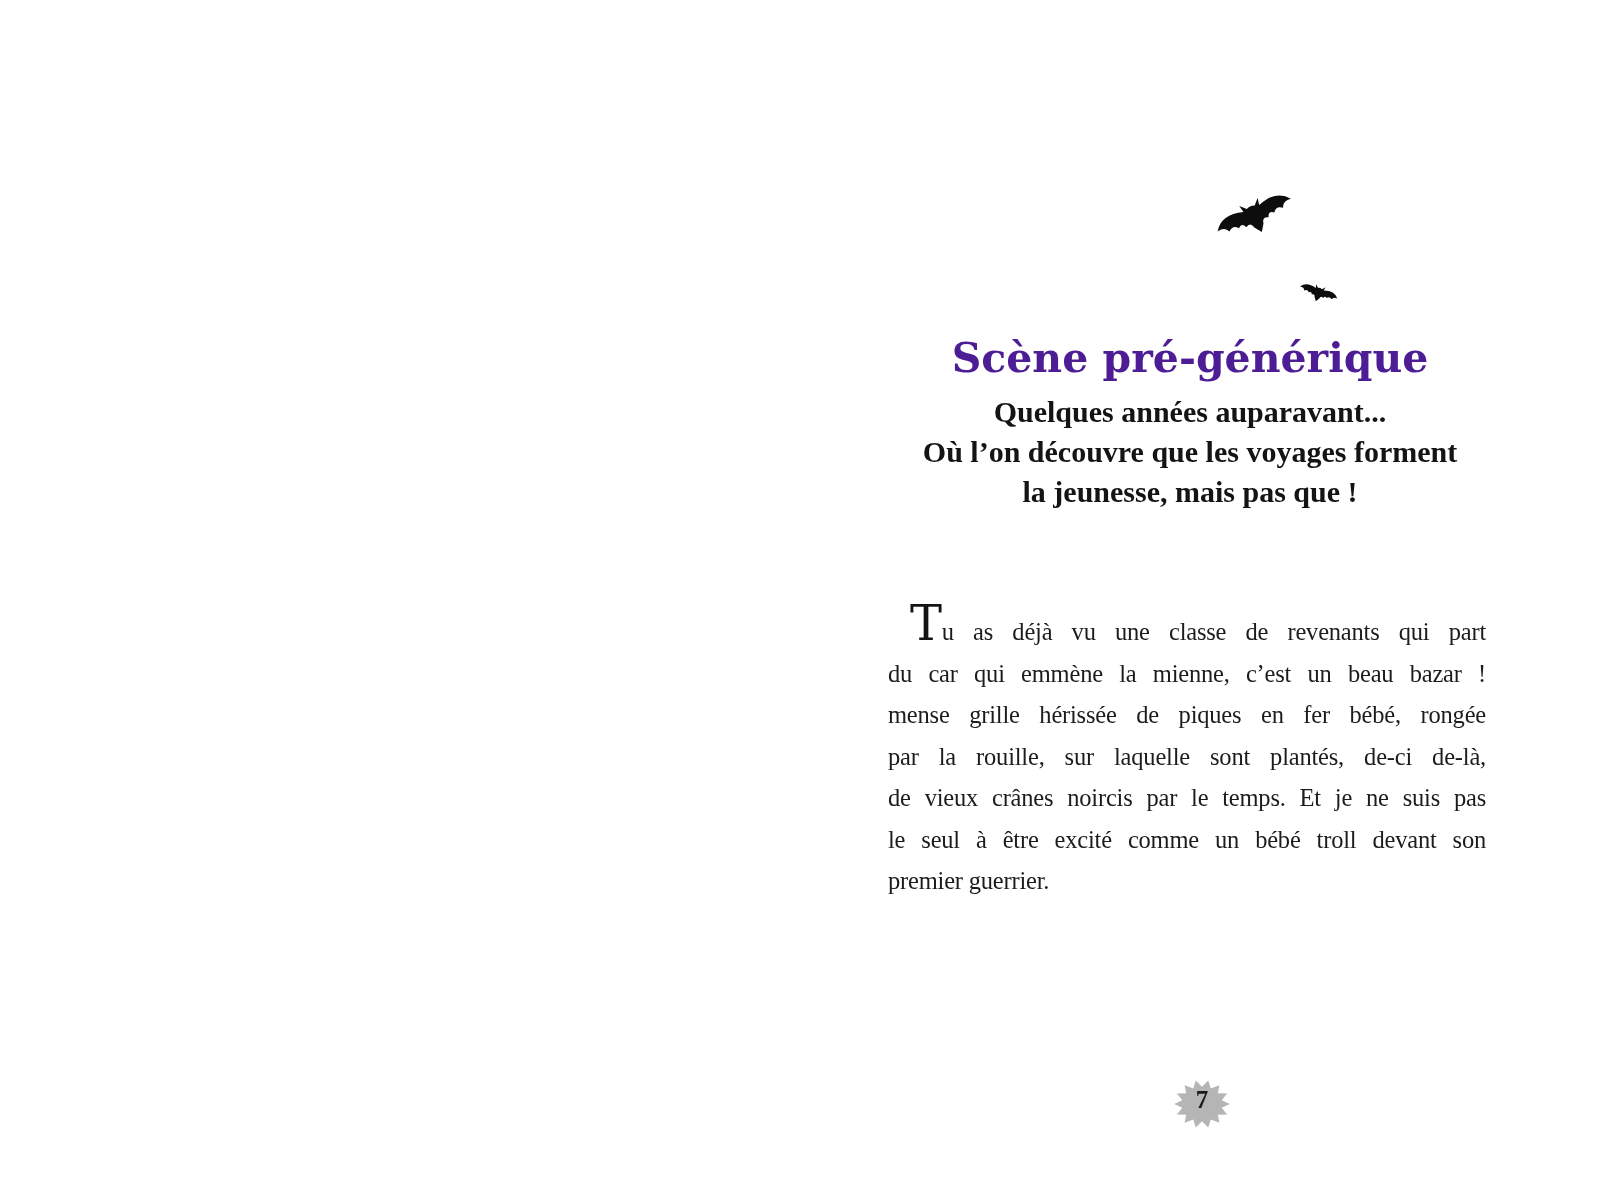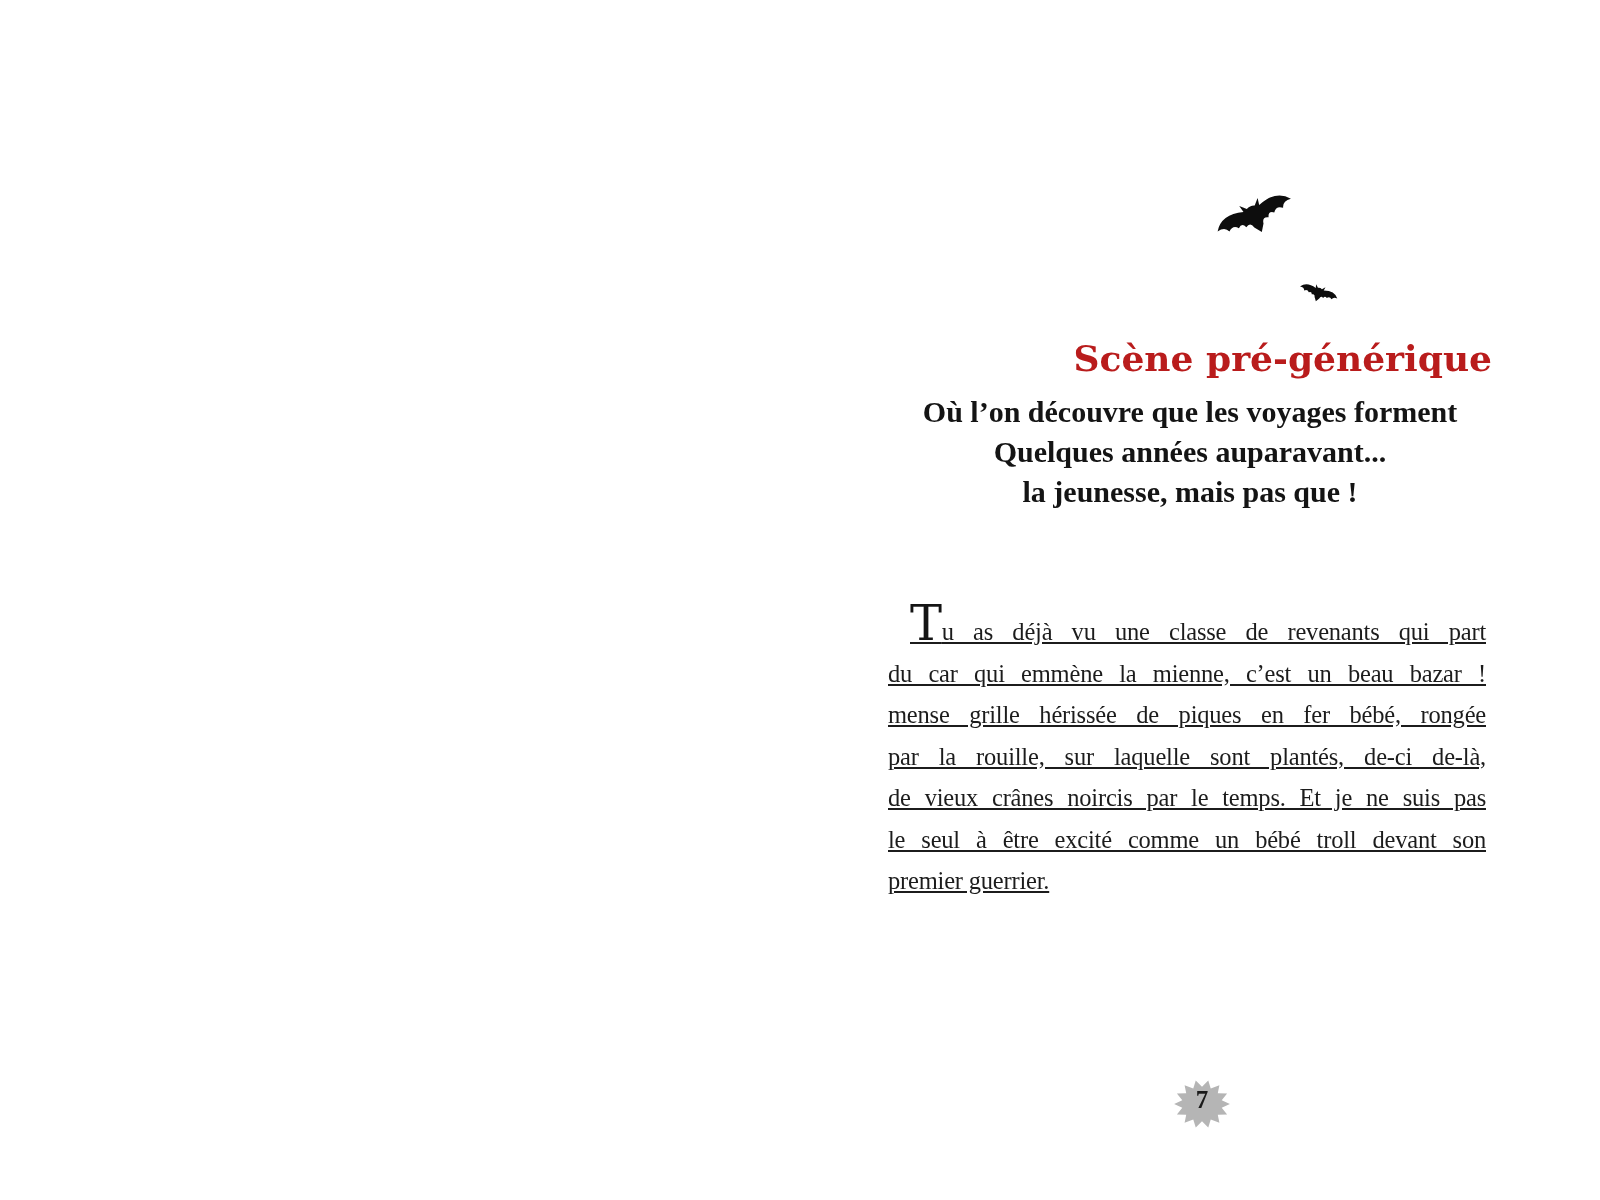--- a/index.html
+++ b/index.html
@@ -43,27 +43,27 @@
     transform: rotate(18deg);
   }
 
   
   .chapter-title {
     position: absolute;
     left: 88px;            
     top: 330px;
     width: 604px;
     margin: 0;
-    text-align: right;
+    text-align: center;
     font-family: "DejaVu Serif", serif;
     font-weight: bold;
-    font-size: 36px;
+    font-size: 41px;
     line-height: 56px;
     letter-spacing: 0px;
-    color: #b91c1c;
+    color: #4c1d95;
     white-space: nowrap;
   }
   .chapter-subtitle {
     position: absolute;
     left: 68px;
     top: 392px;
     width: 644px;
     text-align: center;
     font-family: "Liberation Serif", serif;
     font-weight: bold;
@@ -82,21 +82,20 @@
     font-family: "Liberation Serif", serif;
     font-size: 24.5px;
     line-height: 41.5px;
     letter-spacing: -0.2px;
     color: #1c1c1c;
   }
   .b-line {
     text-align: justify;
     text-align-last: justify;
     white-space: nowrap;
-    text-decoration: underline;
   }
   .b-line.last {
     text-align: left;
     text-align-last: left;
   }
   .b-line.first { text-indent: 22px; }
   .dropcap {
     font-family: "DejaVu Serif", serif;
     font-size: 48px;
     line-height: 0;
@@ -141,22 +140,22 @@
 
     <svg class="bat-small" viewBox="0 0 120 60" xmlns="http://www.w3.org/2000/svg" aria-hidden="true">
       <path fill="#0d0d0d" d="M4 24 Q18 4 48 14 L46 4 L54 12 Q60 9 66 12 L74 4 L72 14 Q102 4 116 24
            Q104 22 101 31 Q93 24 87 32 Q80 26 77 35 Q69 30 67 40 L60 50 L53 40
            Q51 30 43 35 Q40 26 33 32 Q27 24 19 31 Q16 22 4 24 Z"></path>
     </svg>
 
     <h1 class="chapter-title">Scène pré-générique</h1>
 
     <div class="chapter-subtitle">
+      <div class="sub-line">Quelques années auparavant...</div>
       <div class="sub-line">Où l’on découvre que les voyages forment</div>
-      <div class="sub-line">Quelques années auparavant...</div>
       <div class="sub-line">la jeunesse, mais pas que !</div>
     </div>
 
     <div class="body-block">
       <div class="b-line first"><span class="dropcap">T</span><span>u as déjà vu une classe de revenants qui part</span></div>
       <div class="b-line">du car qui emmène la mienne, c’est un beau bazar !</div>
       <div class="b-line">mense grille hérissée de piques en fer bébé, rongée</div>
       <div class="b-line">par la rouille, sur laquelle sont plantés, de-ci de-là,</div>
       <div class="b-line">de vieux crânes noircis par le temps. Et je ne suis pas</div>
       <div class="b-line">le seul à être excité comme un bébé troll devant son</div>

